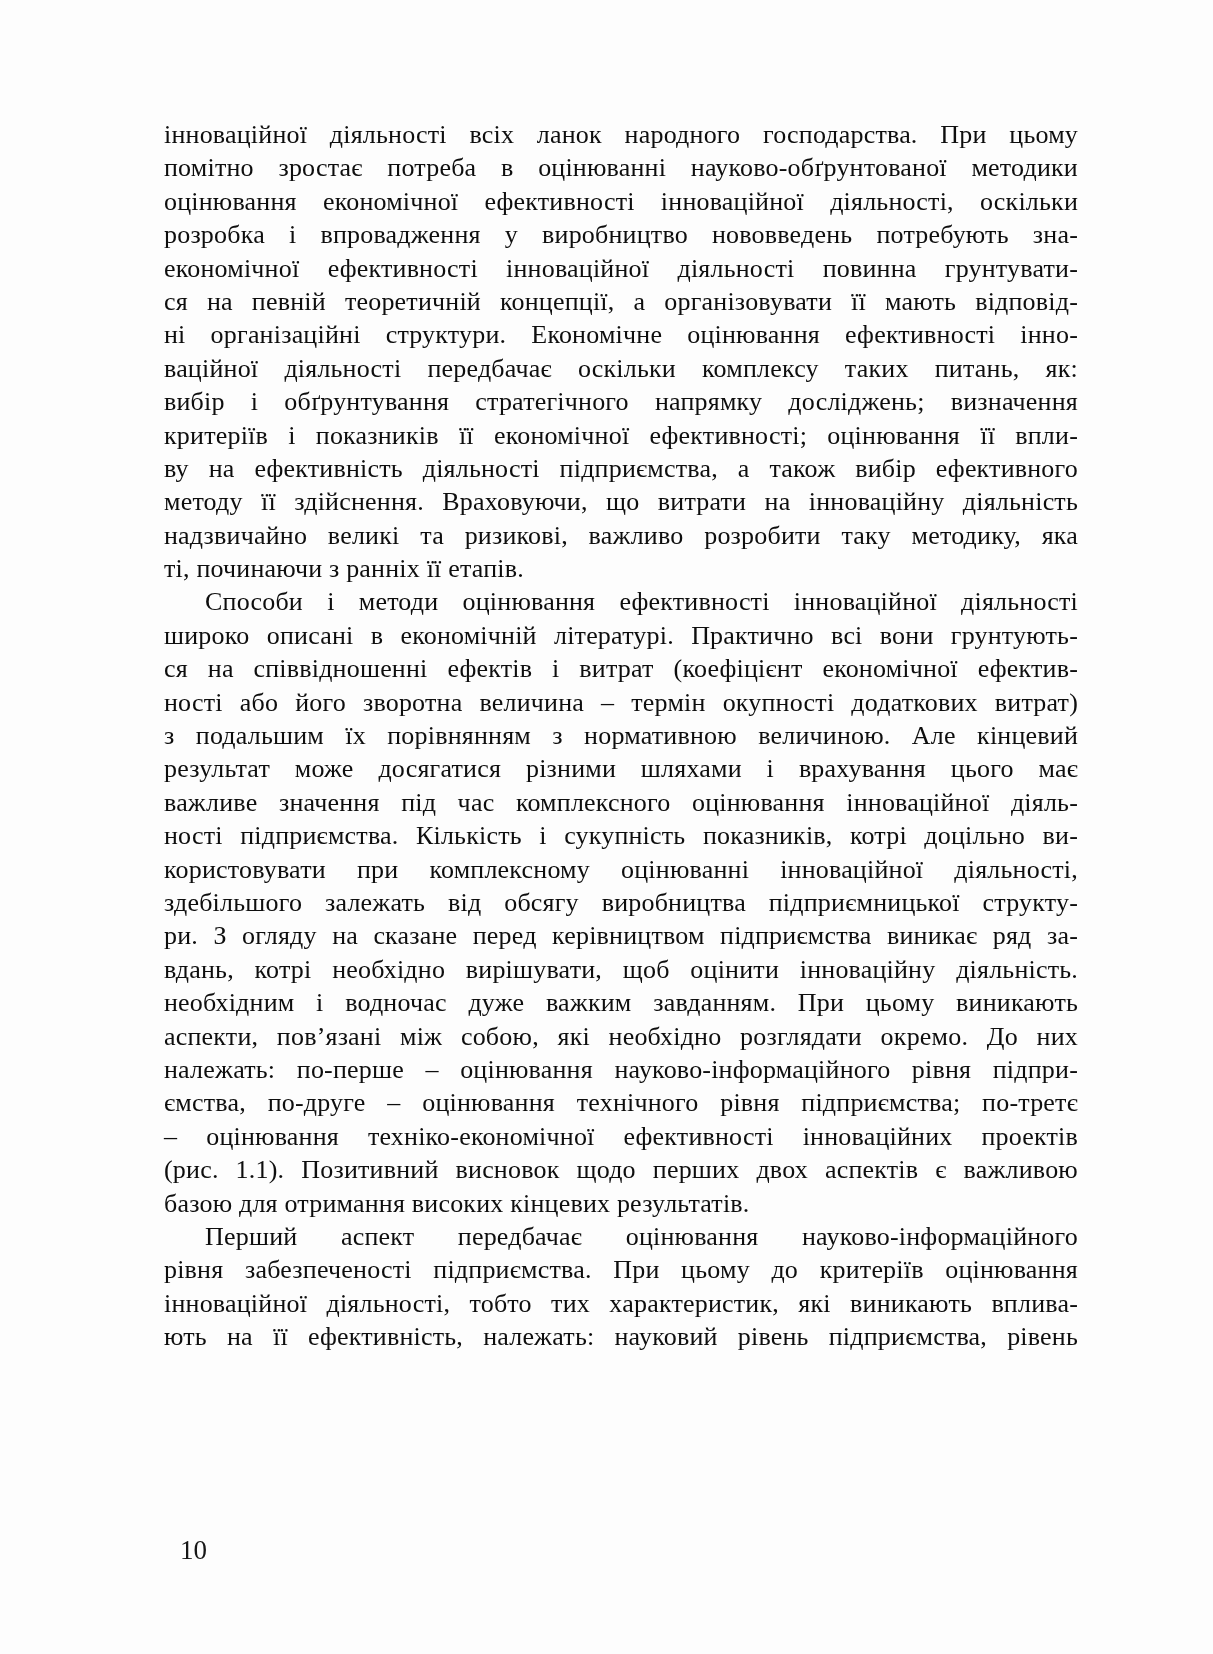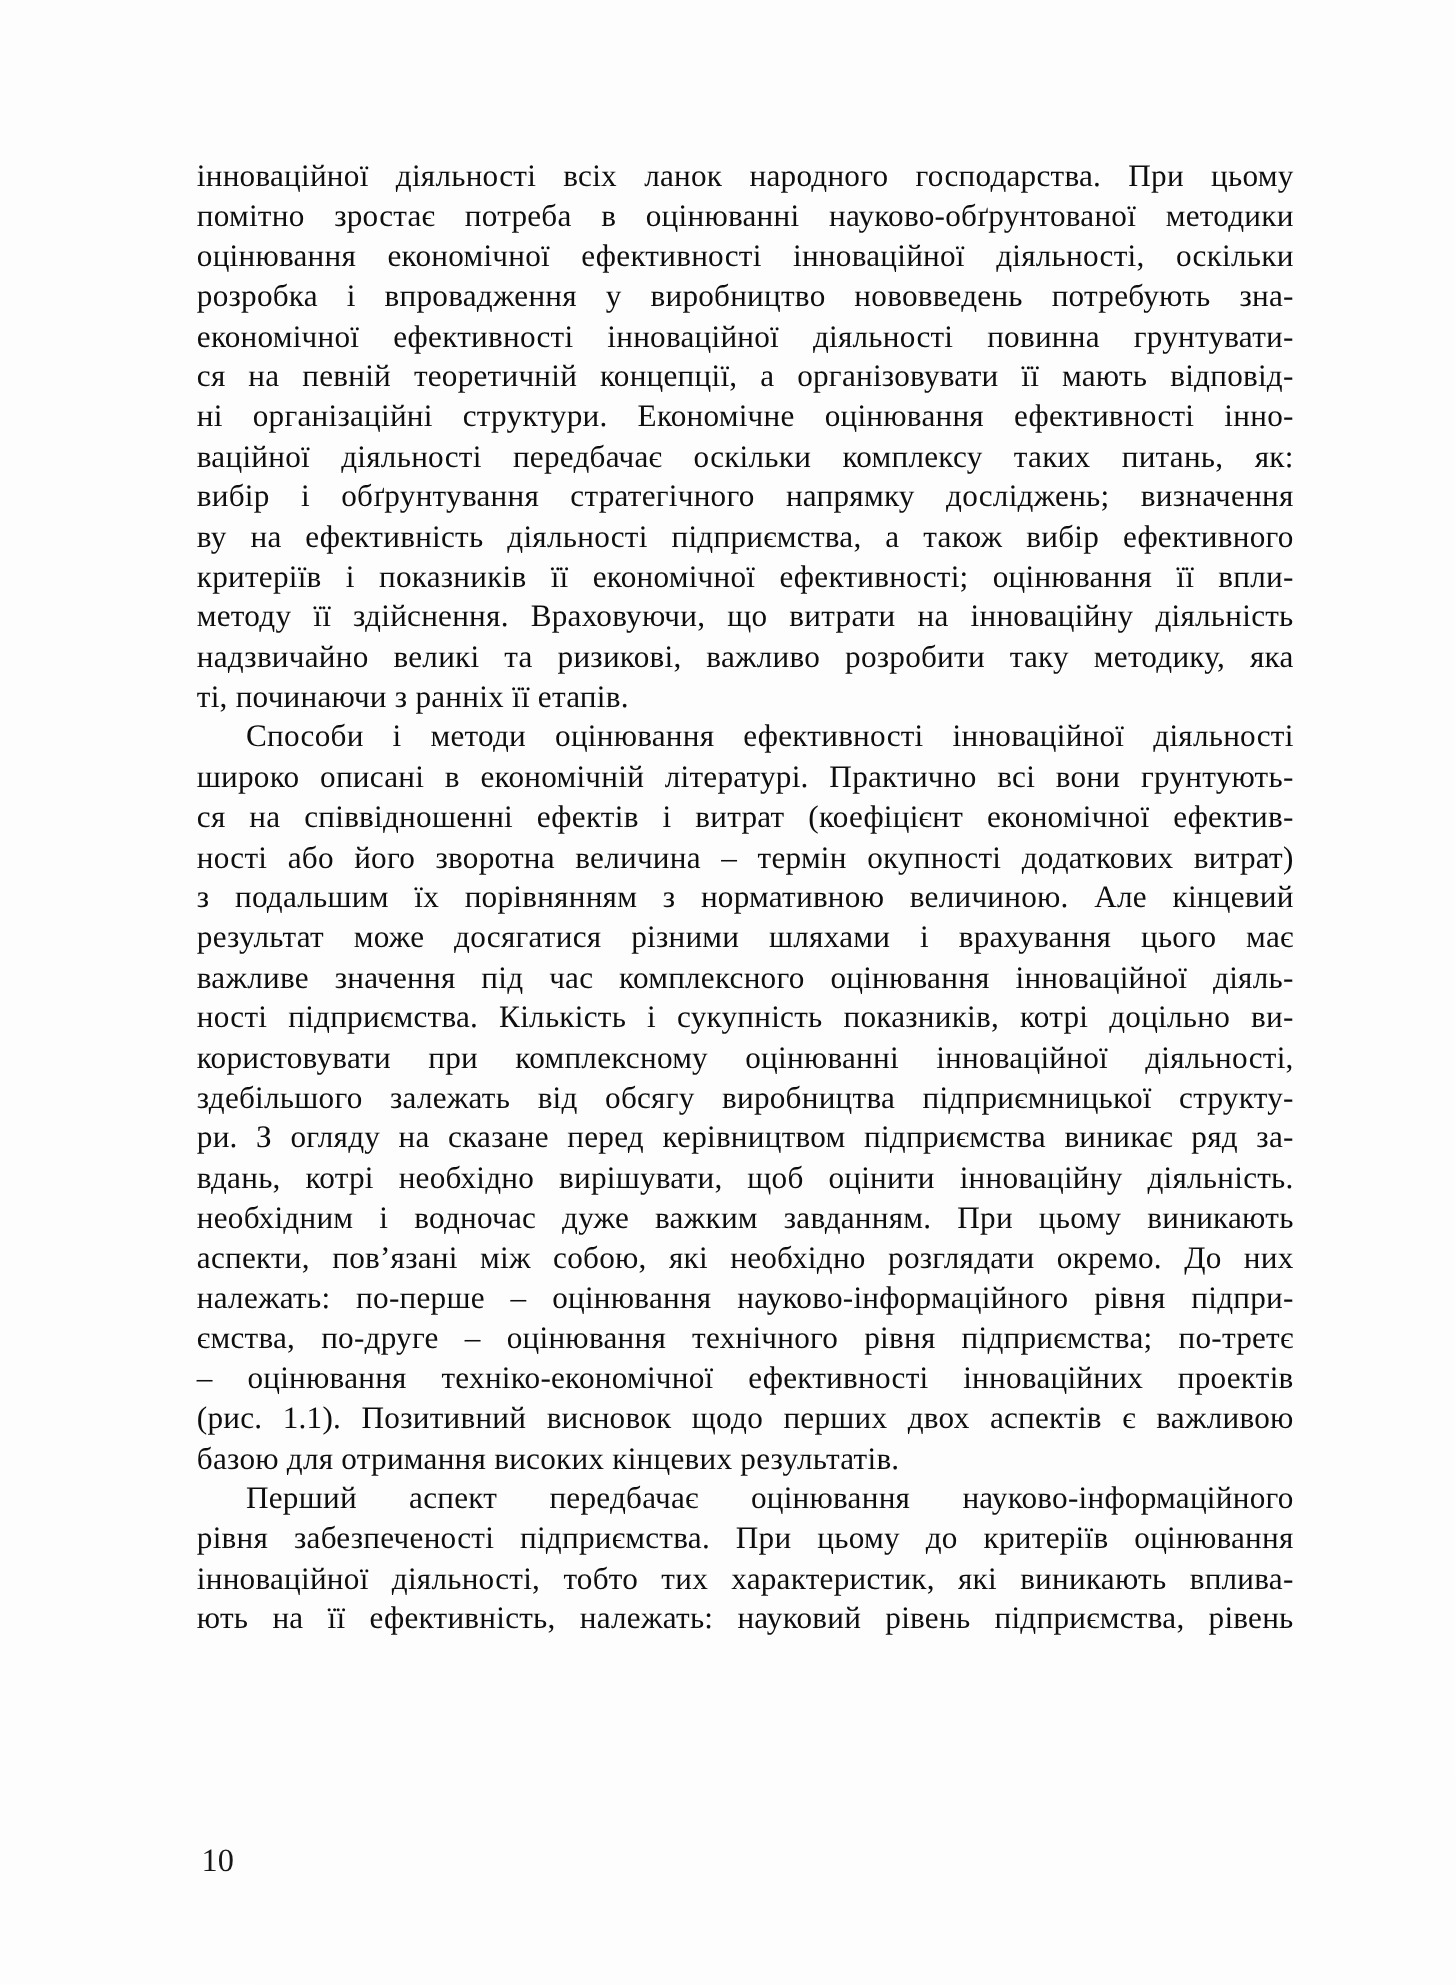--- a/index.html
+++ b/index.html
@@ -12,64 +12,64 @@
     width: 1213px;
     height: 1654px;
     background: #fdfdfd;
     overflow: hidden;
     font-family: "Liberation Serif", "DejaVu Serif", serif;
     color: #0e0e0e;
   }
   .text-block {
     position: absolute;
     left: 164px;
-    top: 130px;
+    top: 118px;
     width: 914px;
     font-size: 26px;
     line-height: 33.4px;
     letter-spacing: 0.2px;
   }
   .line {
     text-align: justify;
     text-align-last: justify;
     white-space: normal;
     height: 33.4px;
     overflow: visible;
   }
   .line.indent {
     text-indent: 41px;
   }
   .line.endline {
     text-align-last: left;
   }
   .page-number {
     position: absolute;
-    left: 168px;
+    left: 180px;
     top: 1533px;
     font-size: 27px;
     line-height: 34px;
     color: #171717;
   }
 </style>
 </head>
 <body>
 
 <div class="page">
   <div class="text-block" id="text-block">
       <div class="line">інноваційної діяльності всіх ланок народного господарства. При цьому</div>
       <div class="line">помітно зростає потреба в оцінюванні науково-обґрунтованої методики</div>
       <div class="line">оцінювання економічної ефективності інноваційної діяльності, оскільки</div>
       <div class="line">розробка і впровадження у виробництво нововведень потребують зна-</div>
       <div class="line">економічної ефективності інноваційної діяльності повинна грунтувати-</div>
       <div class="line">ся на певній теоретичній концепції, а організовувати її мають відповід-</div>
       <div class="line">ні організаційні структури. Економічне оцінювання ефективності інно-</div>
       <div class="line">ваційної діяльності передбачає оскільки комплексу таких питань, як:</div>
       <div class="line">вибір і обґрунтування стратегічного напрямку досліджень; визначення</div>
+      <div class="line">критеріїв і показників її економічної ефективності; оцінювання її впли-</div>
       <div class="line">ву на ефективність діяльності підприємства, а також вибір ефективного</div>
-      <div class="line">критеріїв і показників її економічної ефективності; оцінювання її впли-</div>
       <div class="line">методу її здійснення. Враховуючи, що витрати на інноваційну діяльність</div>
       <div class="line">надзвичайно великі та ризикові, важливо розробити таку методику, яка</div>
       <div class="line endline">ті, починаючи з ранніх її етапів.</div>
       <div class="line indent">Способи і методи оцінювання ефективності інноваційної діяльності</div>
       <div class="line">широко описані в економічній літературі. Практично всі вони грунтують-</div>
       <div class="line">ся на співвідношенні ефектів і витрат (коефіцієнт економічної ефектив-</div>
       <div class="line">ності або його зворотна величина – термін окупності додаткових витрат)</div>
       <div class="line">з подальшим їх порівнянням з нормативною величиною. Але кінцевий</div>
       <div class="line">результат може досягатися різними шляхами і врахування цього має</div>
       <div class="line">важливе значення під час комплексного оцінювання інноваційної діяль-</div>

